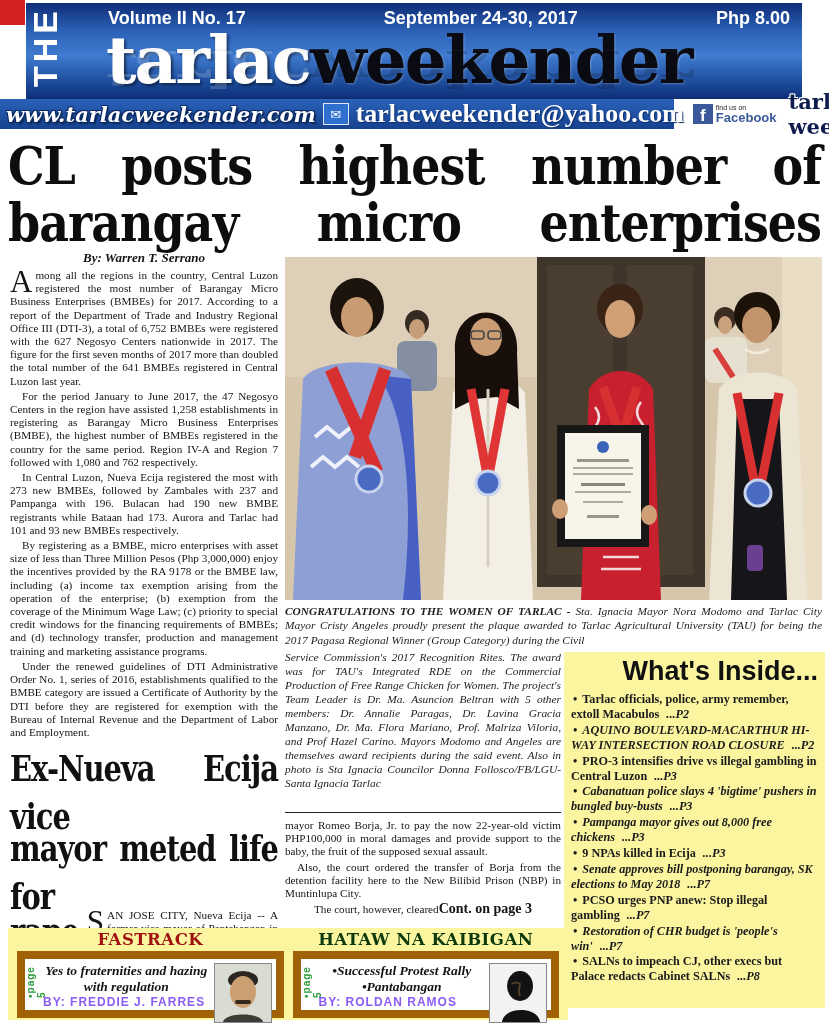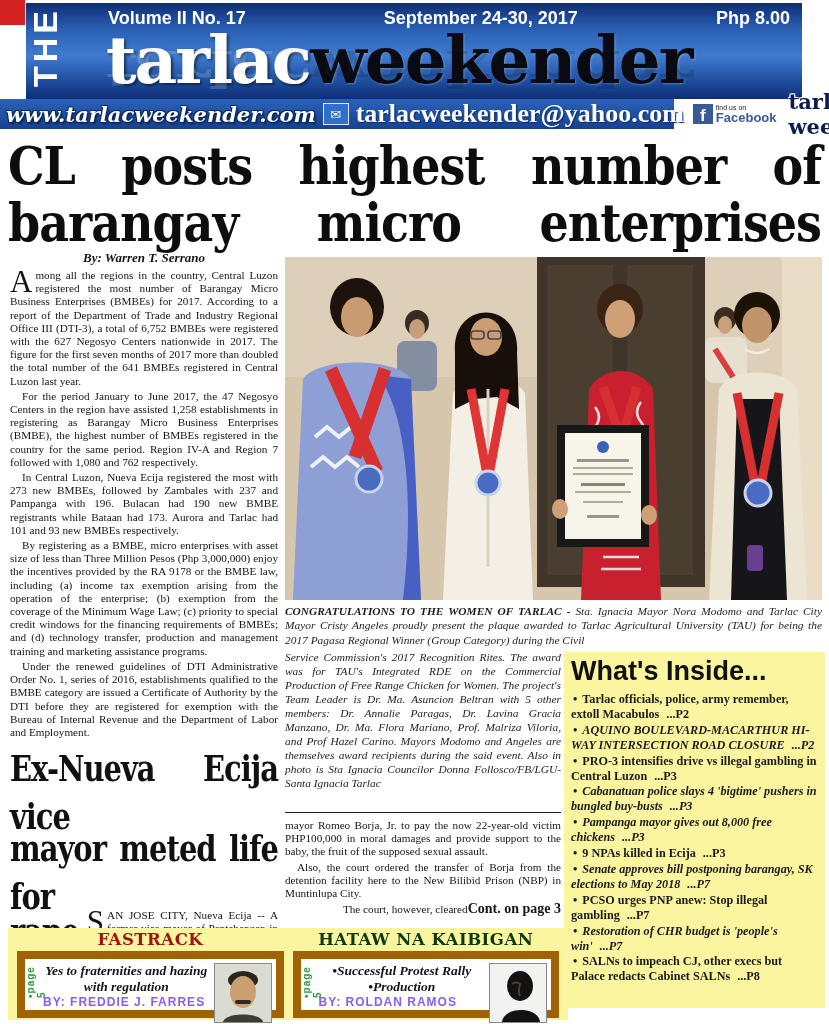--- a/index.html
+++ b/index.html
@@ -65,33 +65,33 @@
   .photo svg{display:block;width:100%;height:100%;}
 
   .caption-wide{position:absolute;left:285px;top:604px;width:537px;font-style:italic;
     font-size:11.4px;line-height:14.4px;text-align:justify;color:#1d1d1d;}
   .cap-lead{font-weight:bold;}
   .caption-narrow{position:absolute;left:285px;top:650px;width:276px;font-style:italic;
     font-size:11.4px;line-height:14px;text-align:justify;color:#1d1d1d;}
 
   .col-mid{position:absolute;left:285px;top:812px;width:276px;}
   .rule{border-top:1.5px solid #222;margin-bottom:6px;}
-  .contline{display:flex;justify-content:flex-end;align-items:baseline;margin:0;}
+  .contline{display:flex;justify-content:center;align-items:baseline;margin:0;}
   .cont-ref{font-family:Liberation Serif, serif;font-weight:bold;font-size:14px;white-space:nowrap;}
 
   
   .inside-box{position:absolute;left:564px;top:652px;width:261px;height:356px;background:#fbf5a0;
     padding:2px 7px;box-sizing:border-box;}
-  .wi-title{text-align:left;font-family:"Liberation Sans",sans-serif;font-weight:600;
+  .wi-title{text-align:right;font-family:"Liberation Sans",sans-serif;font-weight:600;
     font-size:27px;color:#111;margin:2px 0 5px 0;}
   .inside-box ul{list-style:none;margin:0;padding:0;}
   .wi-item{font-size:12.2px;line-height:14.9px;font-weight:bold;color:#1a1a1a;margin-bottom:1px;}
   .wi-item.it{font-style:italic;}
   .wi-bullet{margin:0 5px 0 2px;}
-  .wi-page{margin-left:7px;}
+  .wi-page{margin-left:7px;font-style:italic;}
 
   
   .bottom-strip{position:absolute;left:8px;top:928px;width:560px;height:92px;background:#fbf5a0;
     display:flex;gap:9px;padding:2px 9px;box-sizing:border-box;}
   .feature{flex:1;display:flex;flex-direction:column;min-width:0;}
   .f-title{text-align:center;font-family:"DejaVu Serif",serif;font-weight:bold;font-size:16.5px;
     letter-spacing:.5px;line-height:20px;}
   .fastrack .f-title{color:#a11212;}
   .hataw .f-title{color:#0d3a0d;}
   .f-inner{flex:1;background:#fff;border:8px solid #a16207;position:relative;margin-top:1px;
@@ -280,21 +280,21 @@
             <path d="M8,58 C10,48 46,48 48,58 Z" fill="#3a3d33"></path>
           </svg>
         </span>
       </div>
     </div>
     <div class="feature hataw">
       <div class="f-title">HATAW NA KAIBIGAN</div>
       <div class="f-inner">
         <span class="page5">•page 5</span>
         <div class="f-topic">•Successful  Protest Rally</div>
-        <div class="f-topic">•Production</div>
+        <div class="f-topic">•Pantabangan</div>
         <div class="f-by">BY: ROLDAN RAMOS</div>
         <span class="f-photo">
           <svg viewBox="0 0 56 58">
             <rect width="56" height="58" fill="#f2f2f0"></rect>
             <ellipse cx="30" cy="22" rx="13" ry="15" fill="#121212"></ellipse>
             <path d="M12,58 C14,42 48,42 50,58 Z" fill="#121212"></path>
             <path d="M22,20 q4,-3 8,0 q-2,8 0,12" stroke="#6b5136" stroke-width="2" fill="none" opacity="0.7"></path>
           </svg>
         </span>
       </div>

